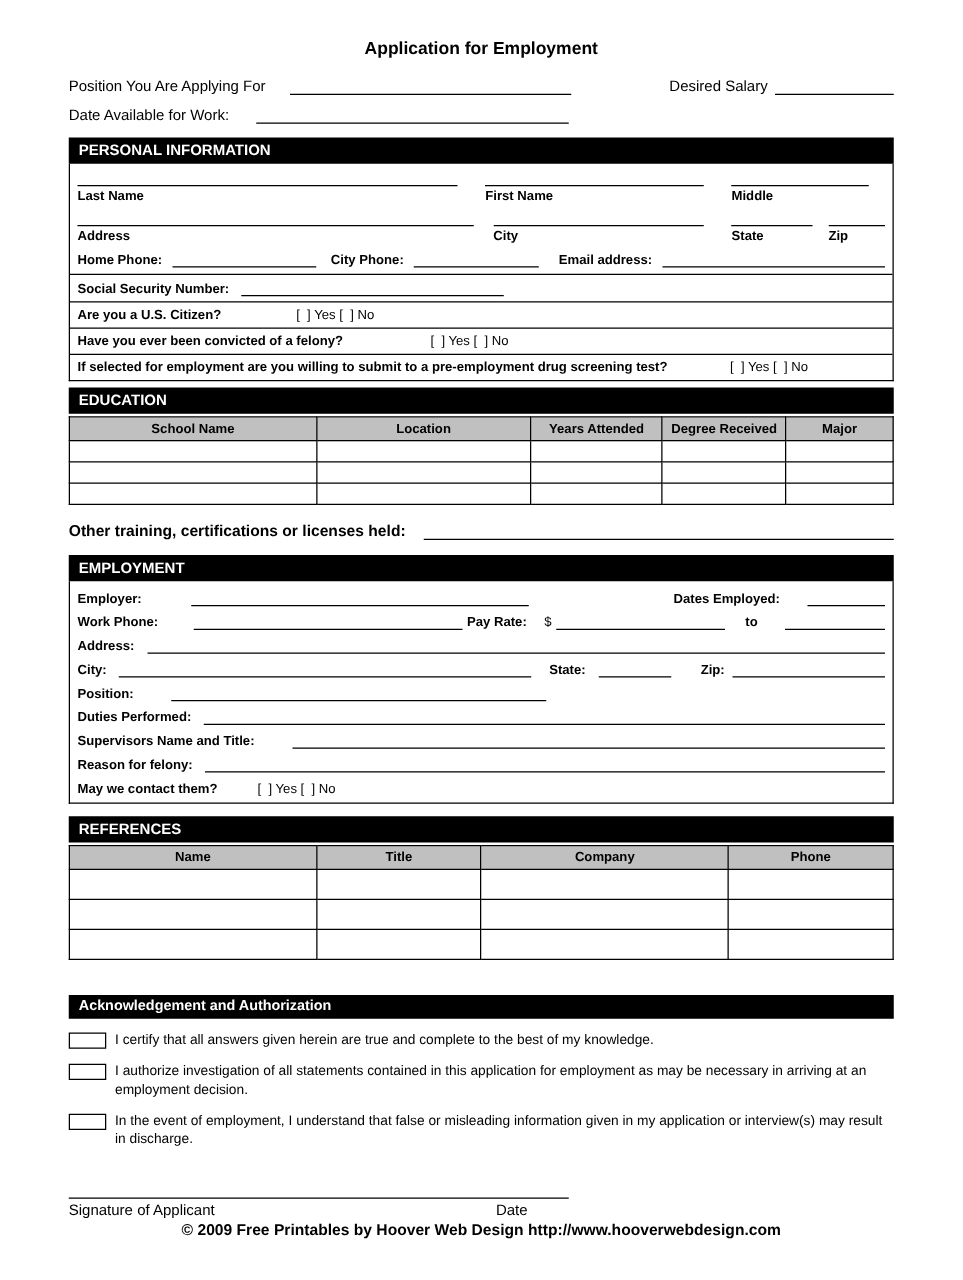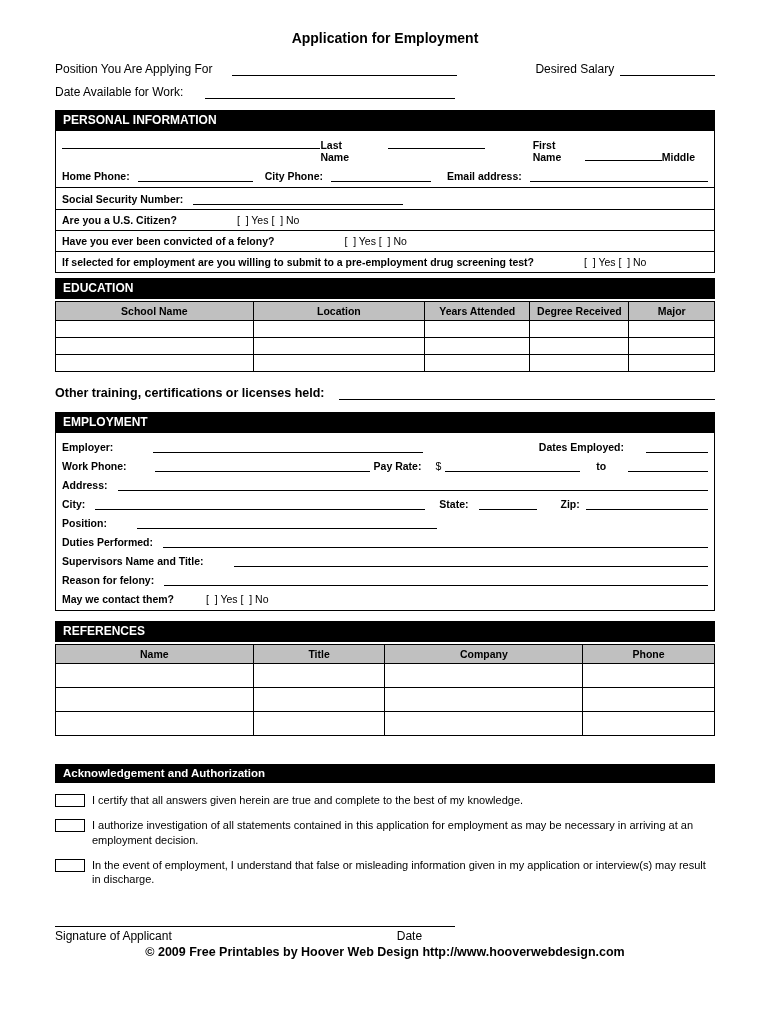--- a/index.html
+++ b/index.html
@@ -17,21 +17,21 @@
   .b { font-weight: bold; }
   .line { border-bottom: 1px solid #000; height: 13px; display: inline-block; }
   .grow { flex: 1 1 auto; }
 
   .bar { background: #000; color: #fff; font-weight: bold; font-size: 12px; padding: 3px 8px 4px 8px; }
   .box { border: 1px solid #000; border-top: none; }
 
   
   .pbox { padding: 6px 0 0 0; font-size: 10.5px; }
   .prow { display: flex; align-items: flex-end; padding: 0 6px; }
-  .field { display: flex; flex-direction: row; }
+  .field { display: flex; flex-direction: column; }
   .field .line { width: 100%; height: 12px; }
   .flabel { font-weight: bold; margin: 2px 0 6px 0; font-size: 10.5px; }
   .qrow { border-top: 1px solid #000; padding: 4px 6px 4px 6px; display: flex; align-items: center; }
   .yesno { white-space: pre; font-size: 10.5px; }
 
   
   table.grid { width: 100%; border-collapse: collapse; table-layout: fixed; }
   .grid th { background: #c0c0c0; border: 1px solid #000; font-size: 10.5px; font-weight: bold; padding: 3px 2px; }
   .grid td { border: 1px solid #000; height: 17px; }
   .refgrid td { height: 24px; }
@@ -74,30 +74,48 @@
 
   <section>
     <div class="bar">PERSONAL INFORMATION</div>
     <div class="box pbox">
 
       <div class="prow">
         <div class="field" style="width:47%;">
           <span class="line"></span>
           <span class="flabel">Last Name</span>
         </div>
-        <div class="field" style="width:27%; margin-left:3.5%;gap:48px;">
+        <div class="field" style="width:27%; margin-left:3.5%;">
           <span class="line"></span>
           <span class="flabel">First Name</span>
         </div>
         <div class="field" style="width:17%; margin-left:3.5%;">
           <span class="line"></span>
           <span class="flabel">Middle</span>
         </div>
       </div>
 
+      <div class="prow">
+        <div class="field" style="width:49%;">
+          <span class="line"></span>
+          <span class="flabel">Address</span>
+        </div>
+        <div class="field" style="width:26%; margin-left:2.5%;">
+          <span class="line"></span>
+          <span class="flabel">City</span>
+        </div>
+        <div class="field" style="width:10%; margin-left:3.5%;">
+          <span class="line"></span>
+          <span class="flabel">State</span>
+        </div>
+        <div class="field" style="width:7%; margin-left:2%;">
+          <span class="line"></span>
+          <span class="flabel">Zip</span>
+        </div>
+      </div>
 
       <div class="prow" style="padding-bottom:5px;">
         <span class="lbl b">Home Phone:</span>
         <span class="line" style="width:115px; margin-left:8px;"></span>
         <span class="lbl b" style="margin-left:12px;">City Phone:</span>
         <span class="line" style="width:100px; margin-left:8px;"></span>
         <span class="lbl b" style="margin-left:16px;">Email address:</span>
         <span class="line grow" style="margin-left:8px;"></span>
       </div>
 

